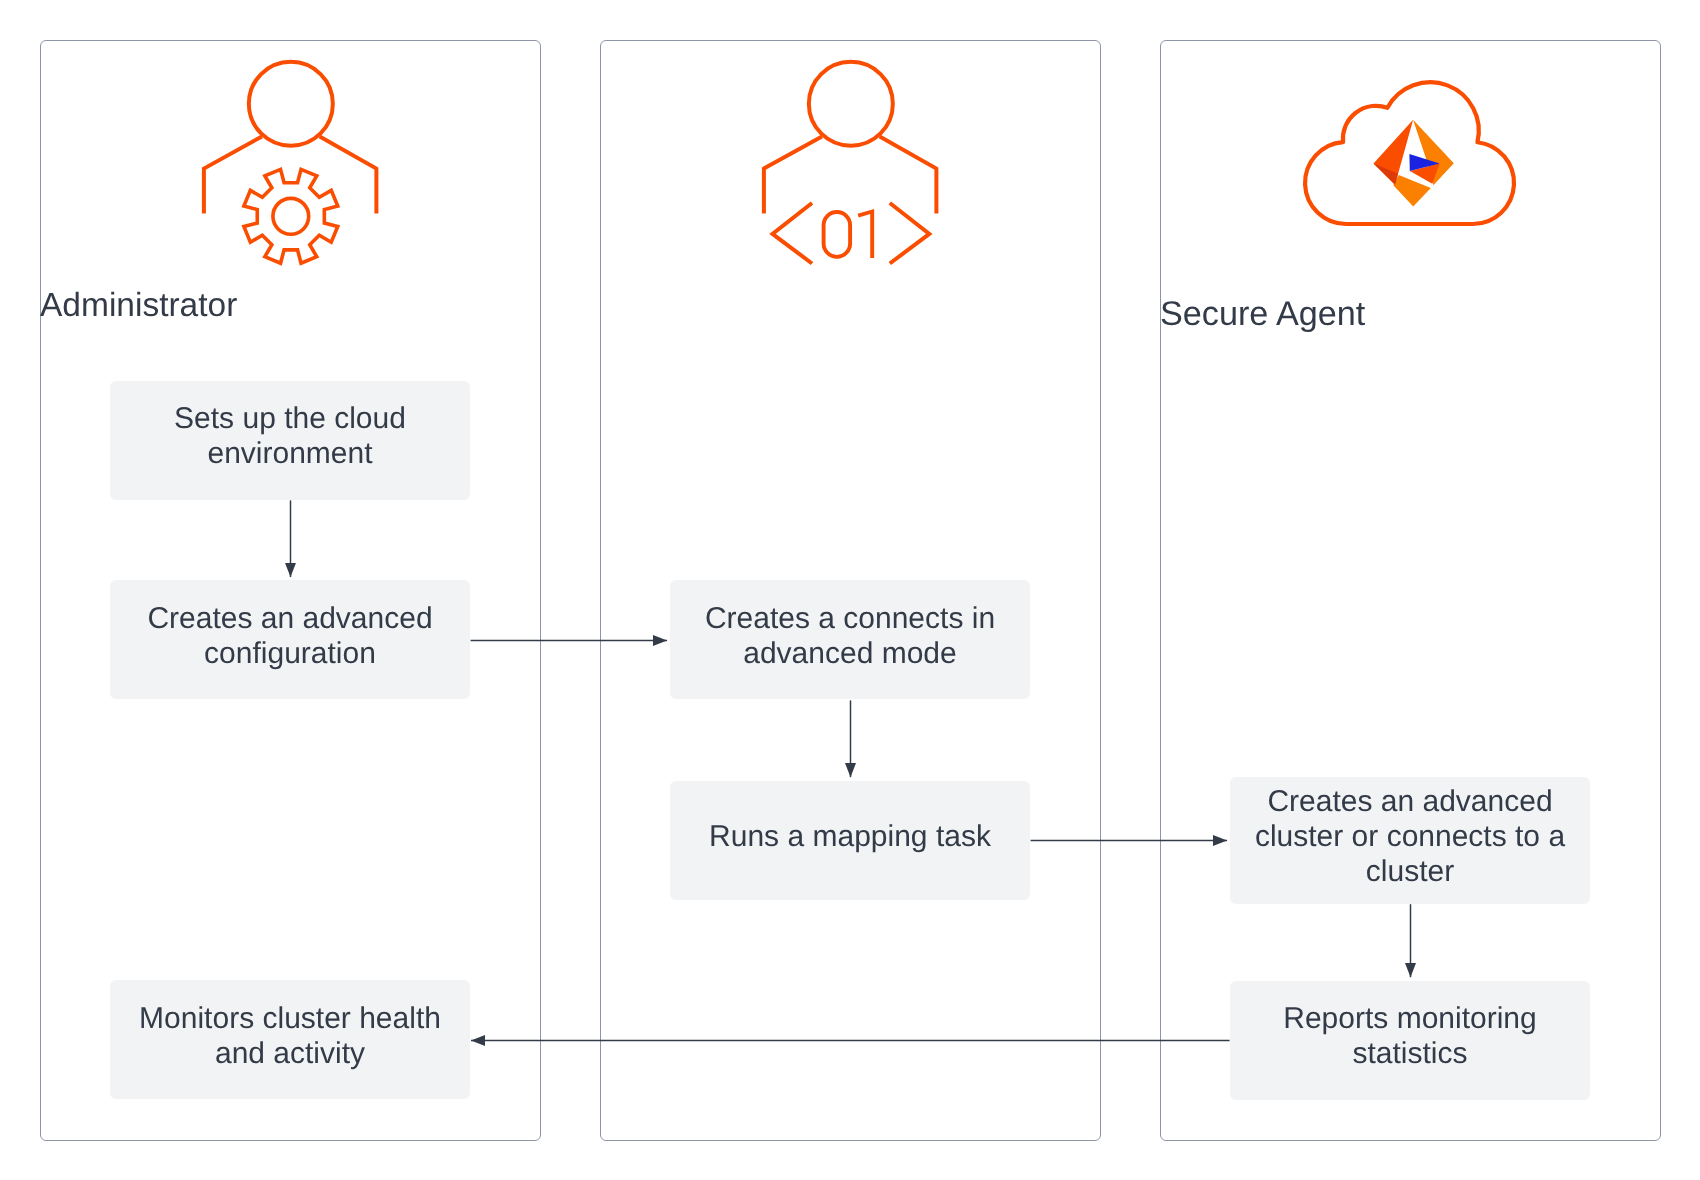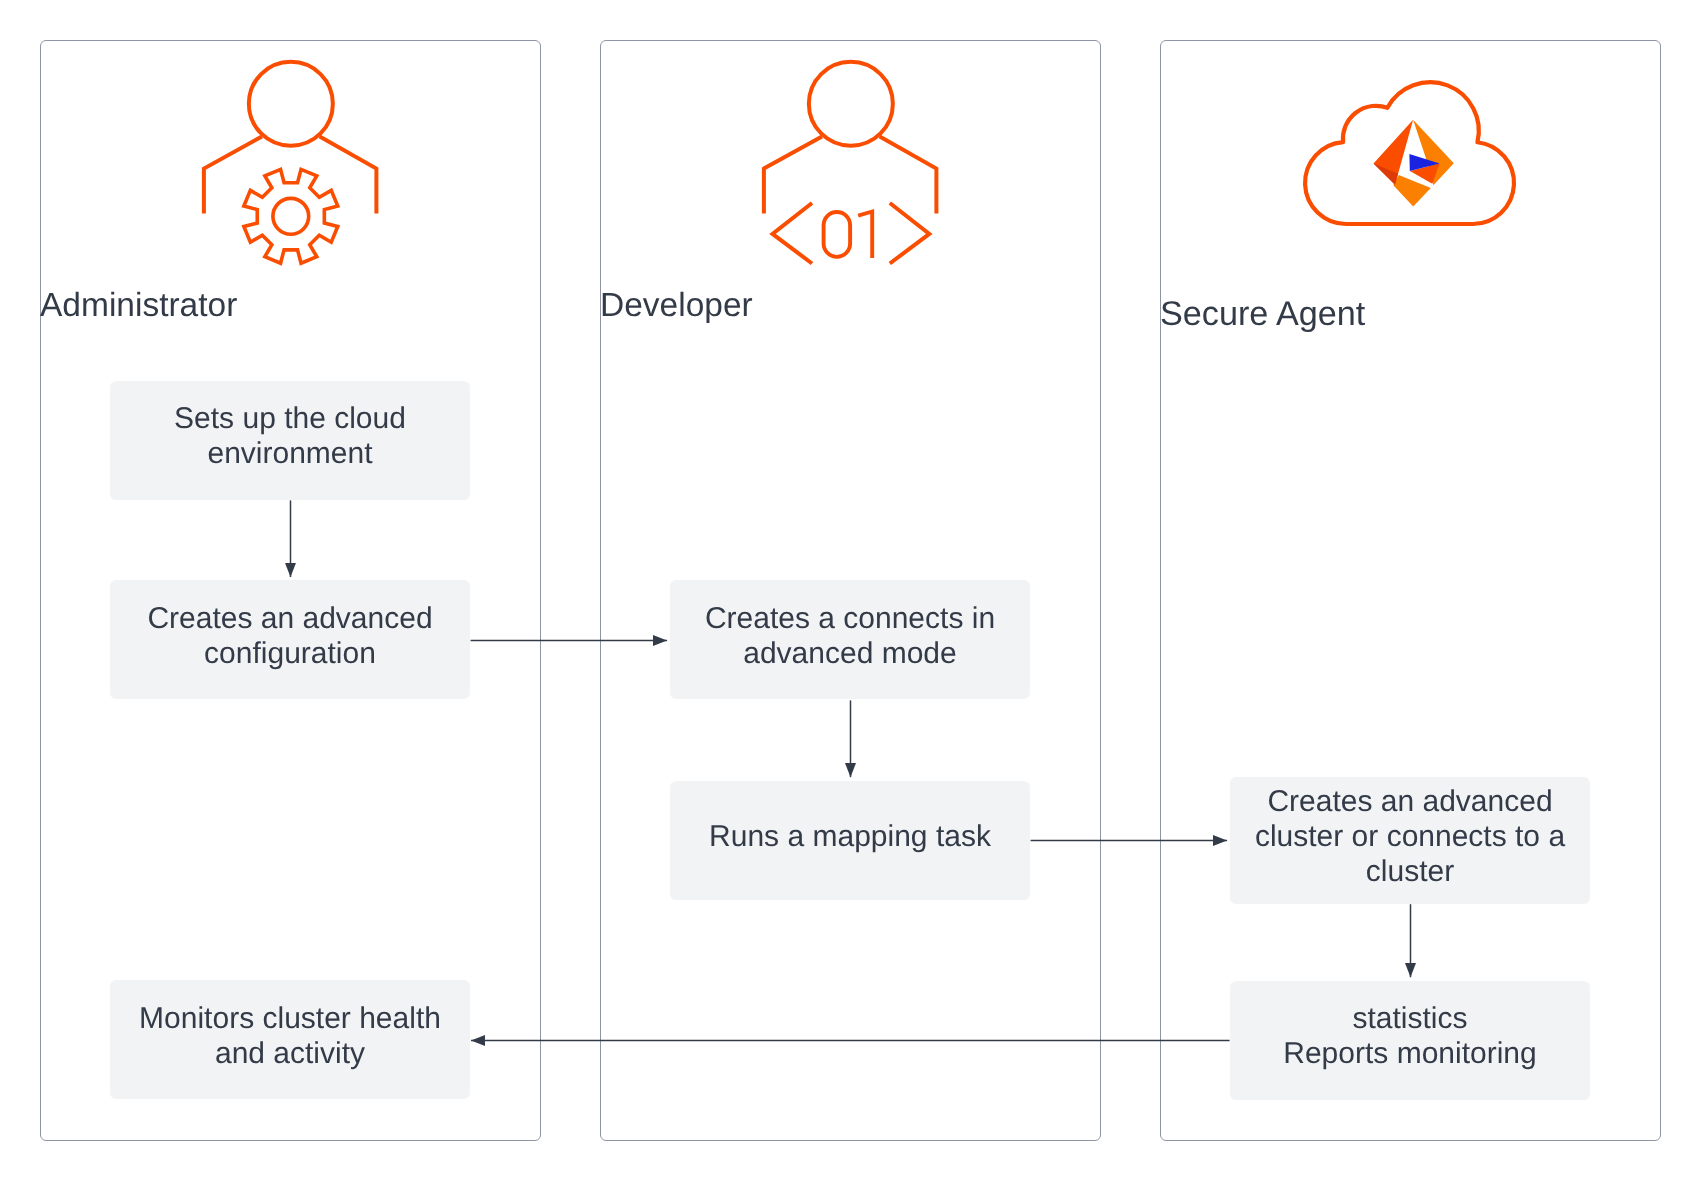--- a/index.html
+++ b/index.html
@@ -116,21 +116,20 @@
       <path d="M1398.8 175.1 L1430.8 188.1 L1413.2 206.4 L1393.3 185.2 Z" fill="#fb8000"></path>
       <path d="M1413.1 119.8 L1453.8 163.2 L1433.4 185.2 L1425.7 157.6 Z" fill="#fb8000"></path>
       <path d="M1409.9 171.0 L1439.6 163.5 L1432.3 183.8 Z" fill="#fa4d00"></path>
       <path d="M1413.1 119.8 L1373.5 163.5 L1395.0 184.8 L1398.1 173.8 Z" fill="#fa4d00"></path>
       <path d="M1373.5 163.5 L1398.1 173.8 L1395.0 184.8 Z" fill="#dd3a08"></path>
       <path d="M1409.4 153.9 L1439.6 163.5 L1409.8 171.0 Z" fill="#1a23e0"></path>
     </g>
   </svg>
 
   <div class="lane-title" style="left:40px;top:287px;width:501px">Administrator</div>
-  <div class="lane-title" style="left:600px;top:287px;width:501px">Developer</div>
   <div class="lane-title" style="left:1160px;top:295px;width:531px;font-size:34.2px">Secure Agent</div>
 
   <svg class="connectors" viewBox="0 0 1700 1180">
     <defs>
       <marker id="ah" markerWidth="15" markerHeight="12" refX="14.2" refY="5.5" orient="auto" markerUnits="userSpaceOnUse">
         <path d="M0 0 L14.2 5.5 L0 11 Z" fill="#343b48"></path>
       </marker>
     </defs>
     <g stroke="#343b48" stroke-width="1.5" fill="none" marker-end="url(#ah)">
       <path d="M290.5 500.4 L290.5 577.1"></path>
@@ -173,18 +172,18 @@
   </div>
   <div class="step" style="left:1230px;top:776.7px;width:360px;height:127.1px">
     <span class="step-text">
         <span class="step-line">Creates an advanced</span>
         <span class="step-line">cluster or connects to a</span>
         <span class="step-line">cluster</span>
       </span>
   </div>
   <div class="step" style="left:1230px;top:980.7px;width:360px;height:119.1px">
     <span class="step-text">
+        <span class="step-line">Reports monitoring</span>
         <span class="step-line">statistics</span>
-        <span class="step-line">Reports monitoring</span>
       </span>
   </div>
 
 </div>
 
 </body></html>

